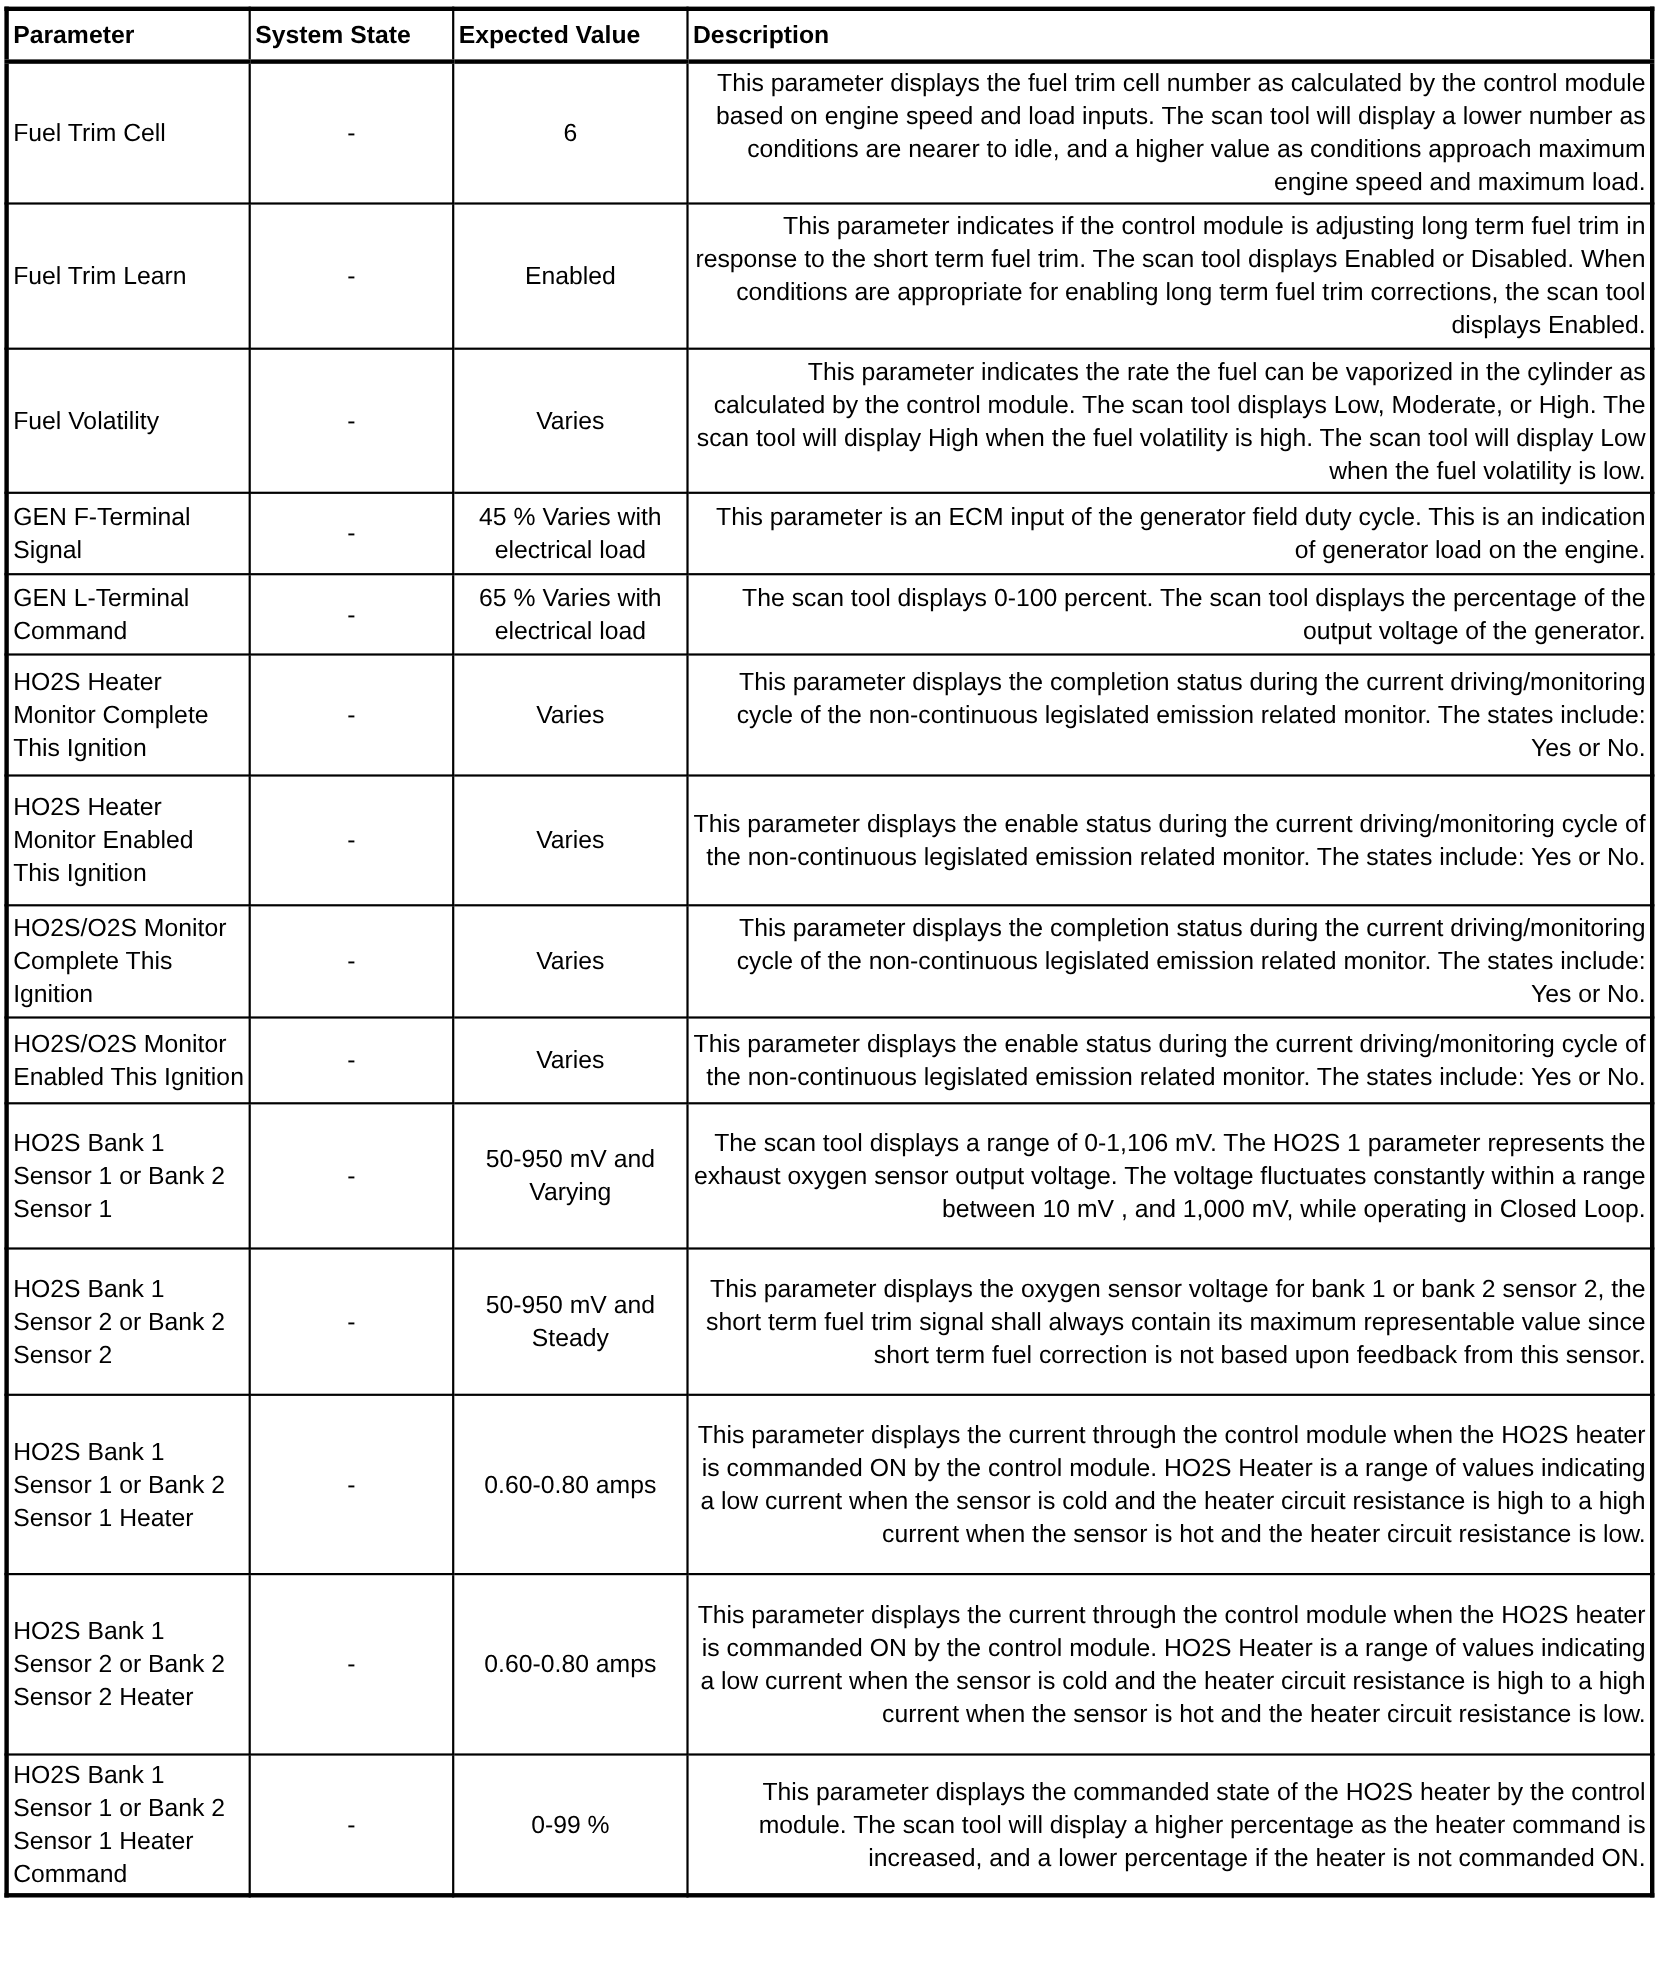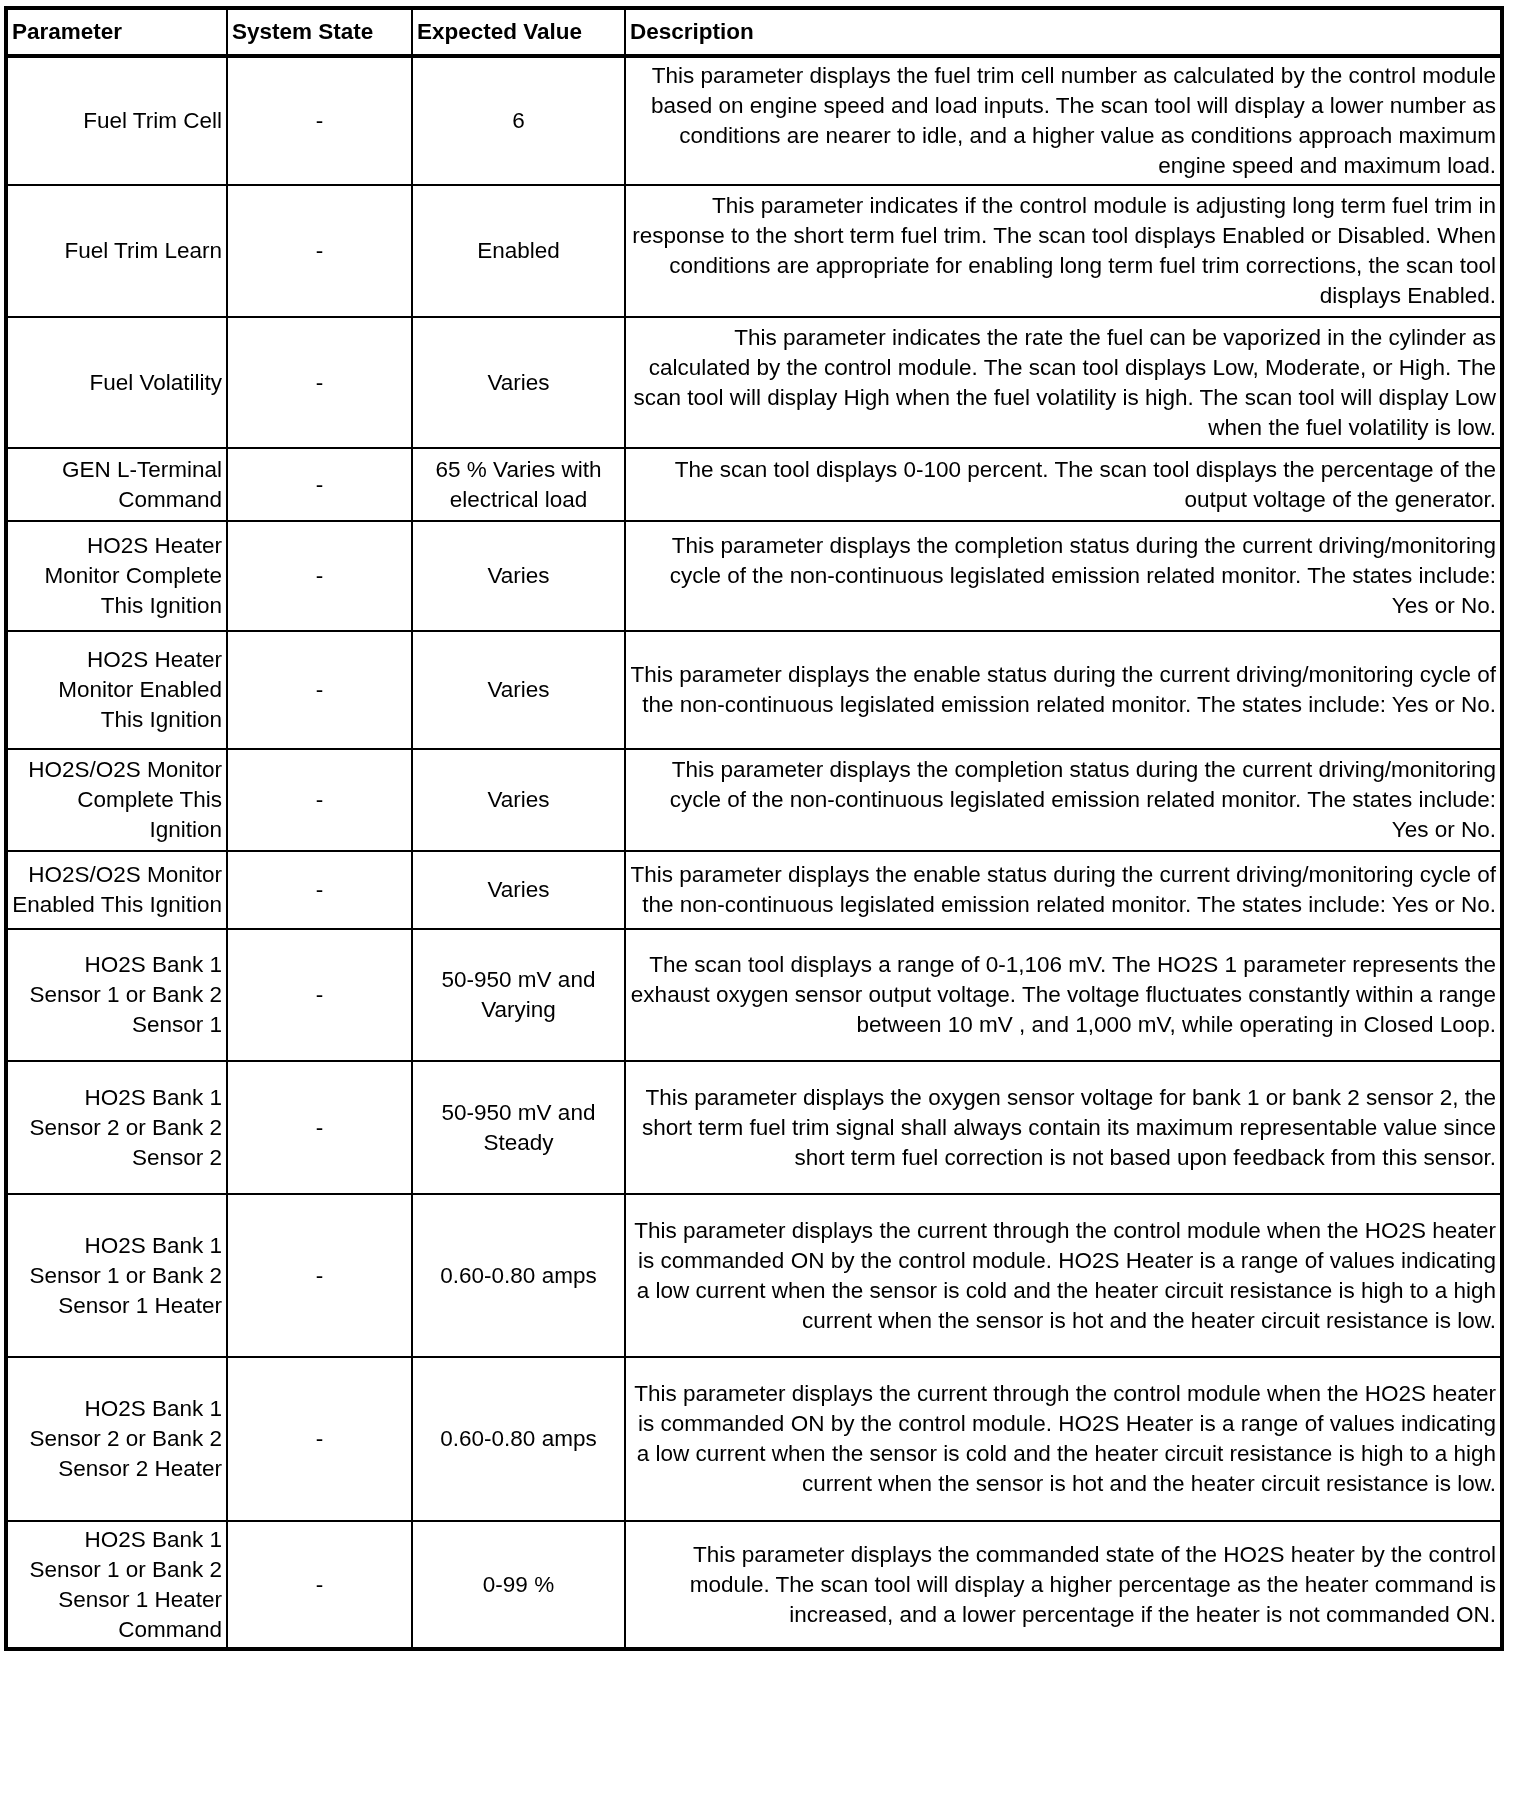--- a/index.html
+++ b/index.html
@@ -24,21 +24,21 @@
     font-weight: bold;
     text-align: left;
     height: 44px;
     border-bottom: 4px solid #000;
     font-size: 22.5px;
   }
   .col-param { width: 221px; }
   .col-state { width: 185px; }
   .col-exp   { width: 213px; }
   .col-desc  { width: auto; }
-  td.param { text-align: right; }
+  td.param { text-align: left; }
   td.state { text-align: center; }
   td.exp   { text-align: center; }
   td.desc  { text-align: right; }
 </style>
 </head>
 <body>
 
 <table class="tbl">
   <colgroup>
     <col class="col-param">
@@ -65,20 +65,26 @@
       <td class="param">Fuel Trim Learn</td>
       <td class="state">-</td>
       <td class="exp">Enabled</td>
       <td class="desc">This parameter indicates if the control module is adjusting long term fuel trim in response to the short term fuel trim. The scan tool displays Enabled or Disabled. When conditions are appropriate for enabling long term fuel trim corrections, the scan tool displays Enabled.</td>
     </tr>
     <tr style="height:131px">
       <td class="param">Fuel Volatility</td>
       <td class="state">-</td>
       <td class="exp">Varies</td>
       <td class="desc">This parameter indicates the rate the fuel can be vaporized in the cylinder as calculated by the control module. The scan tool displays Low, Moderate, or High. The scan tool will display High when the fuel volatility is high. The scan tool will display Low when the fuel volatility is low.</td>
+    </tr>
+    <tr style="height:74px">
+      <td class="param">GEN F-Terminal Signal</td>
+      <td class="state">-</td>
+      <td class="exp">45 % Varies with electrical load</td>
+      <td class="desc">This parameter is an ECM input of the generator field duty cycle. This is an indication of generator load on the engine.</td>
     </tr>
     <tr style="height:73px">
       <td class="param">GEN L-Terminal Command</td>
       <td class="state">-</td>
       <td class="exp">65 % Varies with electrical load</td>
       <td class="desc">The scan tool displays 0-100 percent. The scan tool displays the percentage of the output voltage of the generator.</td>
     </tr>
     <tr style="height:110px">
       <td class="param">HO2S Heater Monitor Complete This Ignition</td>
       <td class="state">-</td>

